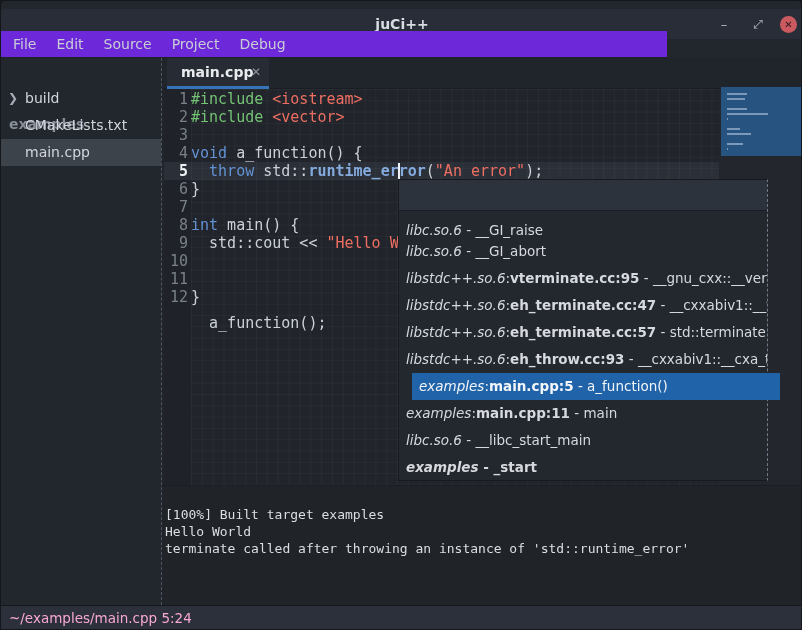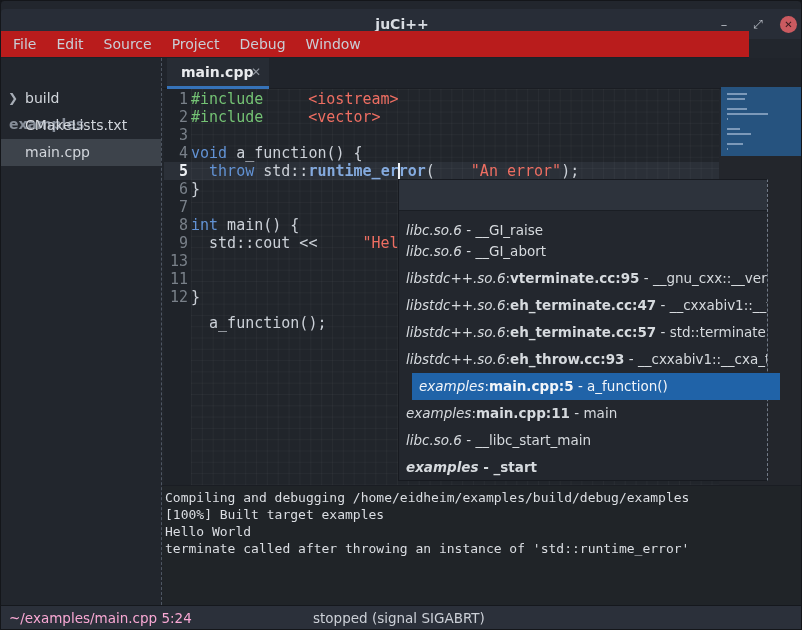--- a/index.html
+++ b/index.html
@@ -14,22 +14,22 @@
     background:#282d37; border-radius:4px 4px 0 0; }
   .title { position:absolute; left:0; right:0; top:0; height:30px; line-height:30px;
     text-align:center; color:#d8dce2; font-size:14px; font-weight:bold; }
   .winbtns { position:absolute; right:6px; top:0; height:30px; display:flex; align-items:center; gap:10px; }
   .winbtn { width:24px; height:24px; display:flex; align-items:center; justify-content:center;
     color:#b7bcc4; font-size:13px; cursor:default; }
   .winbtn.max { font-size:12px; }
   .winbtn.close { width:17px; height:17px; border-radius:50%; background:#ca5a60;
     color:#34191c; font-size:10px; font-weight:bold; }
   
-  .menubar { position:absolute; left:0; top:30px; width:748px; height:27px;
-    background:#b91c1c; border-bottom:1px solid #1d2128; display:flex; align-items:center; padding-left:2px; }
+  .menubar { position:absolute; left:0; top:30px; width:666px; height:27px;
+    background:#6d28d9; border-bottom:1px solid #1d2128; display:flex; align-items:center; padding-left:2px; }
   .menu-item { color:#c9ced6; font-size:14px; padding:0 10px; height:27px; line-height:27px; }
   
   .sidebar { position:absolute; left:0; top:57px; width:160px; height:547px; background:#22262d; }
   .side-header { position:absolute; left:8px; top:58px; color:#868d98; font-size:14px; font-weight:bold; }
   .side-item { position:absolute; left:0; width:160px; height:27px; line-height:27px;
     color:#d2d6dc; font-size:14px; }
   .side-item .chev { position:absolute; left:7px; top:0; color:#a7adb6; font-size:12px; }
   .side-item .lbl { position:absolute; left:24px; top:0; white-space:nowrap; }
   .side-item.selected { background:#3d434b; }
   .splitter { position:absolute; left:160px; top:57px; height:547px; width:0;
@@ -54,21 +54,21 @@
   .mapstrip { position:absolute; left:557px; top:0; width:84px; height:396px; background:#23262c; }
   .minimap-slider { position:absolute; left:2px; top:-2px; width:80px; height:69px; background:#26537f; }
   .mm-line { position:absolute; height:2px; background:rgba(210,224,243,0.5); }
   .cur-line { position:absolute; left:2px; top:73px; width:555px; height:18px; background:#2b3038; }
   .gut-num { position:absolute; left:2px; width:24px; height:18px; line-height:18px; text-align:right;
     color:#798089; font-family:"DejaVu Sans Mono", monospace; font-size:15px; }
   .gut-num.cur { color:#eceff3; font-weight:bold; }
   .code-line { position:absolute; left:29px; height:18px; line-height:18px; white-space:pre;
     font-family:"DejaVu Sans Mono", monospace; font-size:15px; color:#ccd1d8; }
   .tk-pp  { color:#74c274; }
-  .tk-str { color:#ee6e62;margin-left:36px; }
+  .tk-str { color:#ee6e62; }
   .tk-kw  { color:#6292d4; }
   .tk-kwb { color:#84aade; font-weight:bold; }
   .tk-pl  { color:#ccd1d8; }
   .cursor { position:absolute; left:236px; top:74px; width:2px; height:16px; background:#edf0f4; z-index:3; }
   
   .popup { position:absolute; left:397px; top:178px; width:370px; height:302px;
     background:#23272e; border:1px solid #171a20; border-right:1px dashed #717a87; z-index:10; }
   .popup-header { position:absolute; left:0; top:0; width:100%; height:31px;
     background:#2d333c; border-bottom:1px solid #1a1e24; }
   .frame-row { position:absolute; left:0; width:100%; height:27px; line-height:27px;
@@ -102,21 +102,20 @@
       <div class="winbtn close">✕</div>
     </div>
   </div>
 
   <div class="menubar">
       <div class="menu-item">File</div>
       <div class="menu-item">Edit</div>
       <div class="menu-item">Source</div>
       <div class="menu-item">Project</div>
       <div class="menu-item">Debug</div>
-      <div class="menu-item">Window</div>
     </div>
 
   <div class="sidebar">
     <div class="side-header">examples</div>
   <div class="side-item" style="top: 27px;">
         <div class="chev">❯</div>
         <div class="lbl">build</div>
       </div>
       <div class="side-item" style="top: 54px;">
         <div class="lbl">CMakeLists.txt</div>
@@ -151,21 +150,21 @@
         <div class="gut-num cur" style="top: 73px;">5</div>
         <div class="code-line" style="top: 73px;"><span class="tk-pl">  </span><span class="tk-kw">throw</span><span class="tk-pl"> std::</span><span class="tk-kwb">runtime_error</span><span class="tk-pl">(</span><span class="tk-str">"An error"</span><span class="tk-pl">);</span></div>
         <div class="gut-num" style="top: 91px;">6</div>
         <div class="code-line" style="top: 91px;"><span class="tk-pl">}</span></div>
         <div class="gut-num" style="top: 109px;">7</div>
         <div class="code-line" style="top: 109px;"></div>
         <div class="gut-num" style="top: 127px;">8</div>
         <div class="code-line" style="top: 127px;"><span class="tk-kw">int</span><span class="tk-pl"> main() {</span></div>
         <div class="gut-num" style="top: 145px;">9</div>
         <div class="code-line" style="top: 145px;"><span class="tk-pl">  std::cout &lt;&lt; </span><span class="tk-str">"Hello W</span></div>
-        <div class="gut-num" style="top: 163px;">13</div>
+        <div class="gut-num" style="top: 163px;">10</div>
         <div class="code-line" style="top: 163px;"></div>
         <div class="gut-num" style="top: 181px;">11</div>
         <div class="code-line" style="top: 181px; margin-top: 44px;"><span class="tk-pl">  a_function();</span></div>
         <div class="gut-num" style="top: 199px;">12</div>
         <div class="code-line" style="top: 199px;"><span class="tk-pl">}</span></div>
       </div>
     <div class="cursor"></div>
     <div class="mapstrip">
       <div class="minimap-slider">
           <div class="mm-line" style="left: 6px; top: 6px; width: 19.95px;"></div>
@@ -191,24 +190,22 @@
         <div class="frame-row" style="top: 139px;"><span class="lib">libstdc++.so.6</span>:<span class="loc">eh_terminate.cc:57</span> - std::terminate()</div>
         <div class="frame-row" style="top: 166px;"><span class="lib">libstdc++.so.6</span>:<span class="loc">eh_throw.cc:93</span> - __cxxabiv1::__cxa_thro</div>
         <div class="frame-row selected" style="top: 193px; margin-left: 13px;"><span class="lib">examples</span>:<span class="loc">main.cpp:5</span> - a_function()</div>
         <div class="frame-row" style="top: 220px;"><span class="lib">examples</span>:<span class="loc">main.cpp:11</span> - main</div>
         <div class="frame-row" style="top: 247px;"><span class="lib">libc.so.6</span> - __libc_start_main</div>
         <div class="frame-row" style="top: 274px; font-weight: bold;"><span class="lib">examples</span> - _start</div>
       </div>
   </div>
 
   <div class="terminal">
-      <div class="term-line" style="top: 3px;">Compiling and debugging /home/eidheim/examples/build/debug/examples</div>
       <div class="term-line" style="top: 20px;">[100%] Built target examples</div>
       <div class="term-line" style="top: 37px;">Hello World</div>
       <div class="term-line" style="top: 54px;">terminate called after throwing an instance of 'std::runtime_error'</div>
     </div>
 
   <div class="statusbar">
     <span class="status-left">~/examples/main.cpp 5:24</span>
-    <span class="status-mid">stopped (signal SIGABRT)</span>
   </div>
 
 </div>
 
 </body></html>

